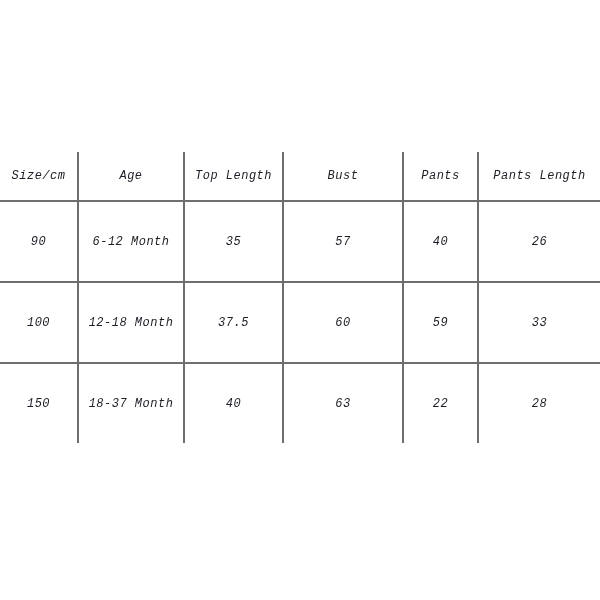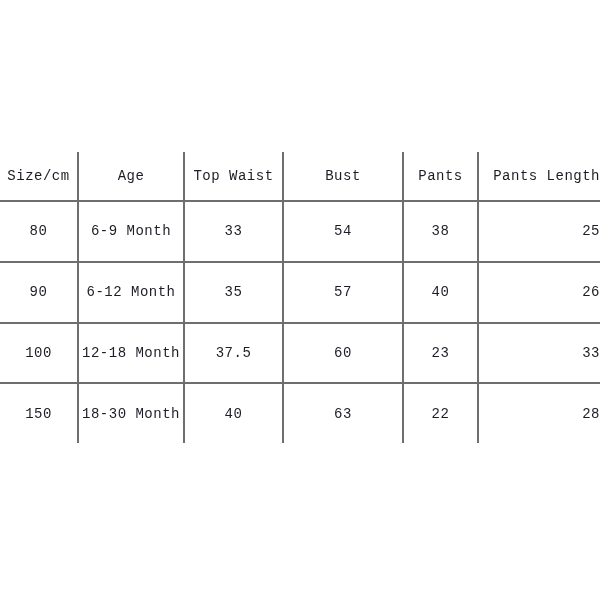--- a/index.html
+++ b/index.html
@@ -39,29 +39,30 @@
   col.c3 { width: 120px; }
   col.c4 { width: 75px;  }
   col.c5 { width: 122px; }
 
   table.chart th,
   table.chart td {
     text-align: center;
     vertical-align: middle;
     color: #1d1d26;
     font-weight: normal;
-    font-size: 14px;
+    font-size: 12px;
     letter-spacing: 0.5px;
     padding: 0;
     
     border-left: 2px solid #6e6e6e;
     border-right: 2px solid #6e6e6e;
     
     border-top: 2px solid #6e6e6e;
     border-bottom: 2px solid #6e6e6e;
+    font-style: italic;
   }
 
   
   table.chart thead th {
     border-top: none;
     height: 48px;
   }
 
   table.chart tbody td {
     height: 49px;
@@ -73,74 +74,65 @@
   }
 
   
   table.chart th:first-child,
   table.chart td:first-child {
     border-left: none;
   }
   table.chart th:last-child,
   table.chart td:last-child {
     border-right: none;
-    text-align: right;
   }
 </style>
 </head>
 <body>
 
 <div id="size-chart">
   <table class="chart">
     <colgroup>
       <col class="c0">
         <col class="c1">
         <col class="c2">
       <col class="c3">
         <col class="c4">
         <col class="c5">
     </colgroup>
     <thead>
       <tr>
         <th>Size/cm</th>
         <th>Age</th>
-        <th>Top Waist</th>
+        <th>Top Length</th>
         <th>Bust</th>
         <th>Pants</th>
         <th>Pants Length</th>
       </tr>
     </thead>
     <tbody>
-      <tr>
-        <td>80</td>
-        <td>6-9 Month</td>
-        <td>33</td>
-        <td>54</td>
-        <td>38</td>
-        <td>25</td>
-      </tr>
       <tr>
         <td>90</td>
         <td>6-12 Month</td>
         <td>35</td>
         <td>57</td>
         <td>40</td>
         <td>26</td>
       </tr>
       <tr>
         <td>100</td>
         <td>12-18 Month</td>
         <td>37.5</td>
         <td>60</td>
-        <td>23</td>
+        <td>59</td>
         <td>33</td>
       </tr>
       <tr>
         <td>150</td>
-        <td>18-30 Month</td>
+        <td>18-37 Month</td>
         <td>40</td>
         <td>63</td>
         <td>22</td>
         <td>28</td>
       </tr>
     </tbody>
   </table>
 </div>
 
 </body></html>

